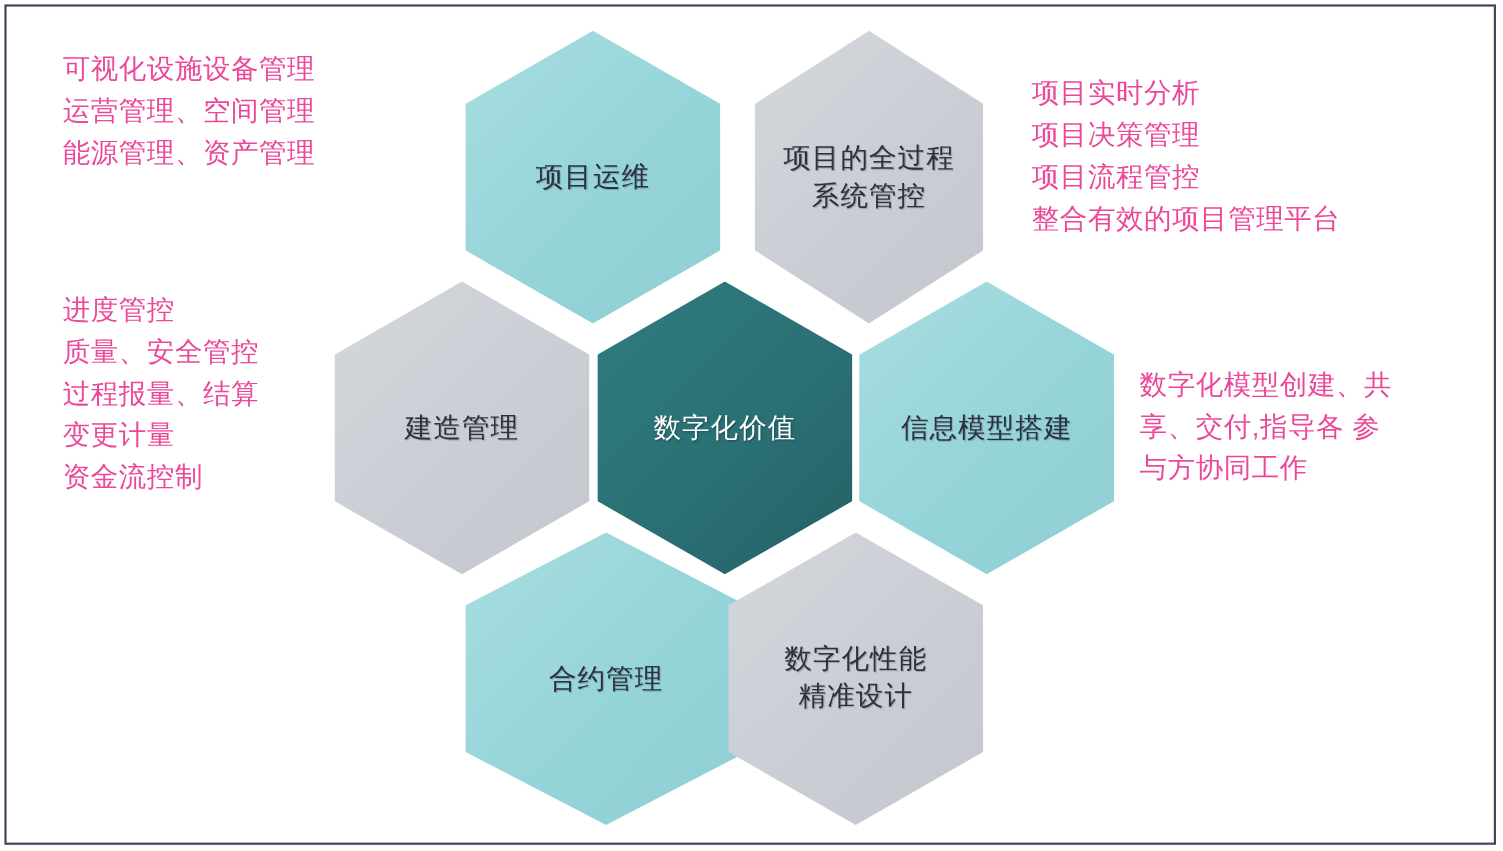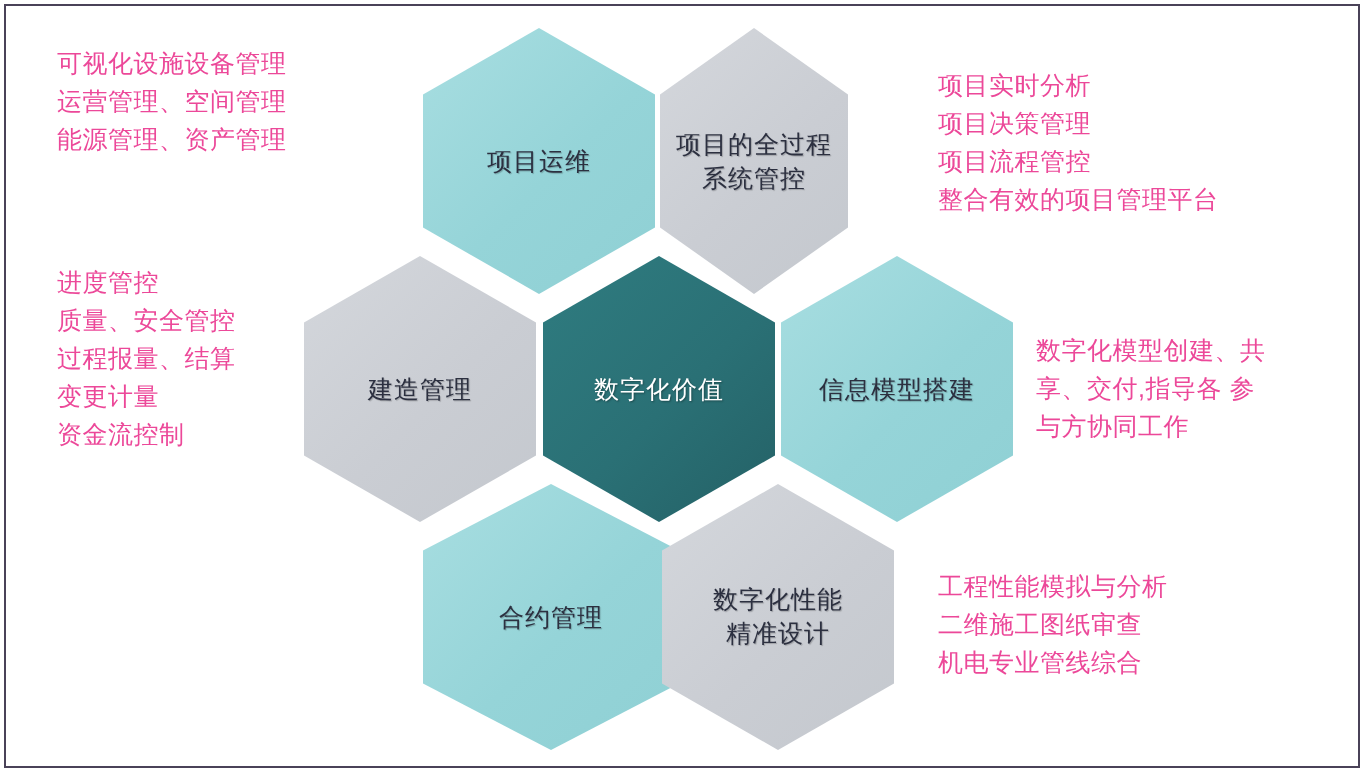--- a/index.html
+++ b/index.html
@@ -43,21 +43,21 @@
   }
   .hex.teal{ background:linear-gradient(135deg,#a8dee1 0%,#95d4d8 55%,#8fd0d4 100%); }
   .hex.teal .hex-label{ color:#2c3040; }
   .hex.gray{ background:linear-gradient(135deg,#d4d7dc 0%,#cacdd3 55%,#c4c8ce 100%); }
   .hex.gray .hex-label{ color:#2c3040; }
   .hex.dark{ background:linear-gradient(135deg,#2f7c80 0%,#2a7075 55%,#246166 100%); }
   .hex.dark .hex-label{ color:#ffffff; text-shadow:1px 1px 2px rgba(0,0,0,0.35); }
 
   
   #hex-top-left     { left:423px;  top:28px;  width:232px; height:266px; }
-  #hex-top-right    { left:660px;  top:28px;  width:188px; height:266px; }
+  #hex-top-right    { left:686px;  top:28px;  width:208px; height:266px; }
   #hex-mid-left     { left:304px;  top:256px; width:232px; height:266px; }
   #hex-center       { left:543px;  top:256px; width:232px; height:266px; }
   #hex-mid-right    { left:781px;  top:256px; width:232px; height:266px; }
   #hex-bottom-left  { left:423px;  top:484px; width:256px; height:266px;text-align:center; }
   #hex-bottom-right { left:662px;  top:484px; width:232px; height:266px;font-family:Liberation Serif, serif; }
 
   
   .note{
     position:absolute;
     color:#ec4899;
@@ -118,17 +118,14 @@
 过程报量、结算
 变更计量
 资金流控制</div>
   <div class="note" id="note-top-right">项目实时分析
 项目决策管理
 项目流程管控
 整合有效的项目管理平台</div>
   <div class="note" id="note-mid-right">数字化模型创建、共
 享、交付,指导各 参
 与方协同工作</div>
-  <div class="note" id="note-bottom-right">工程性能模拟与分析
-二维施工图纸审查
-机电专业管线综合</div>
 
 </div>
 
 </body></html>

